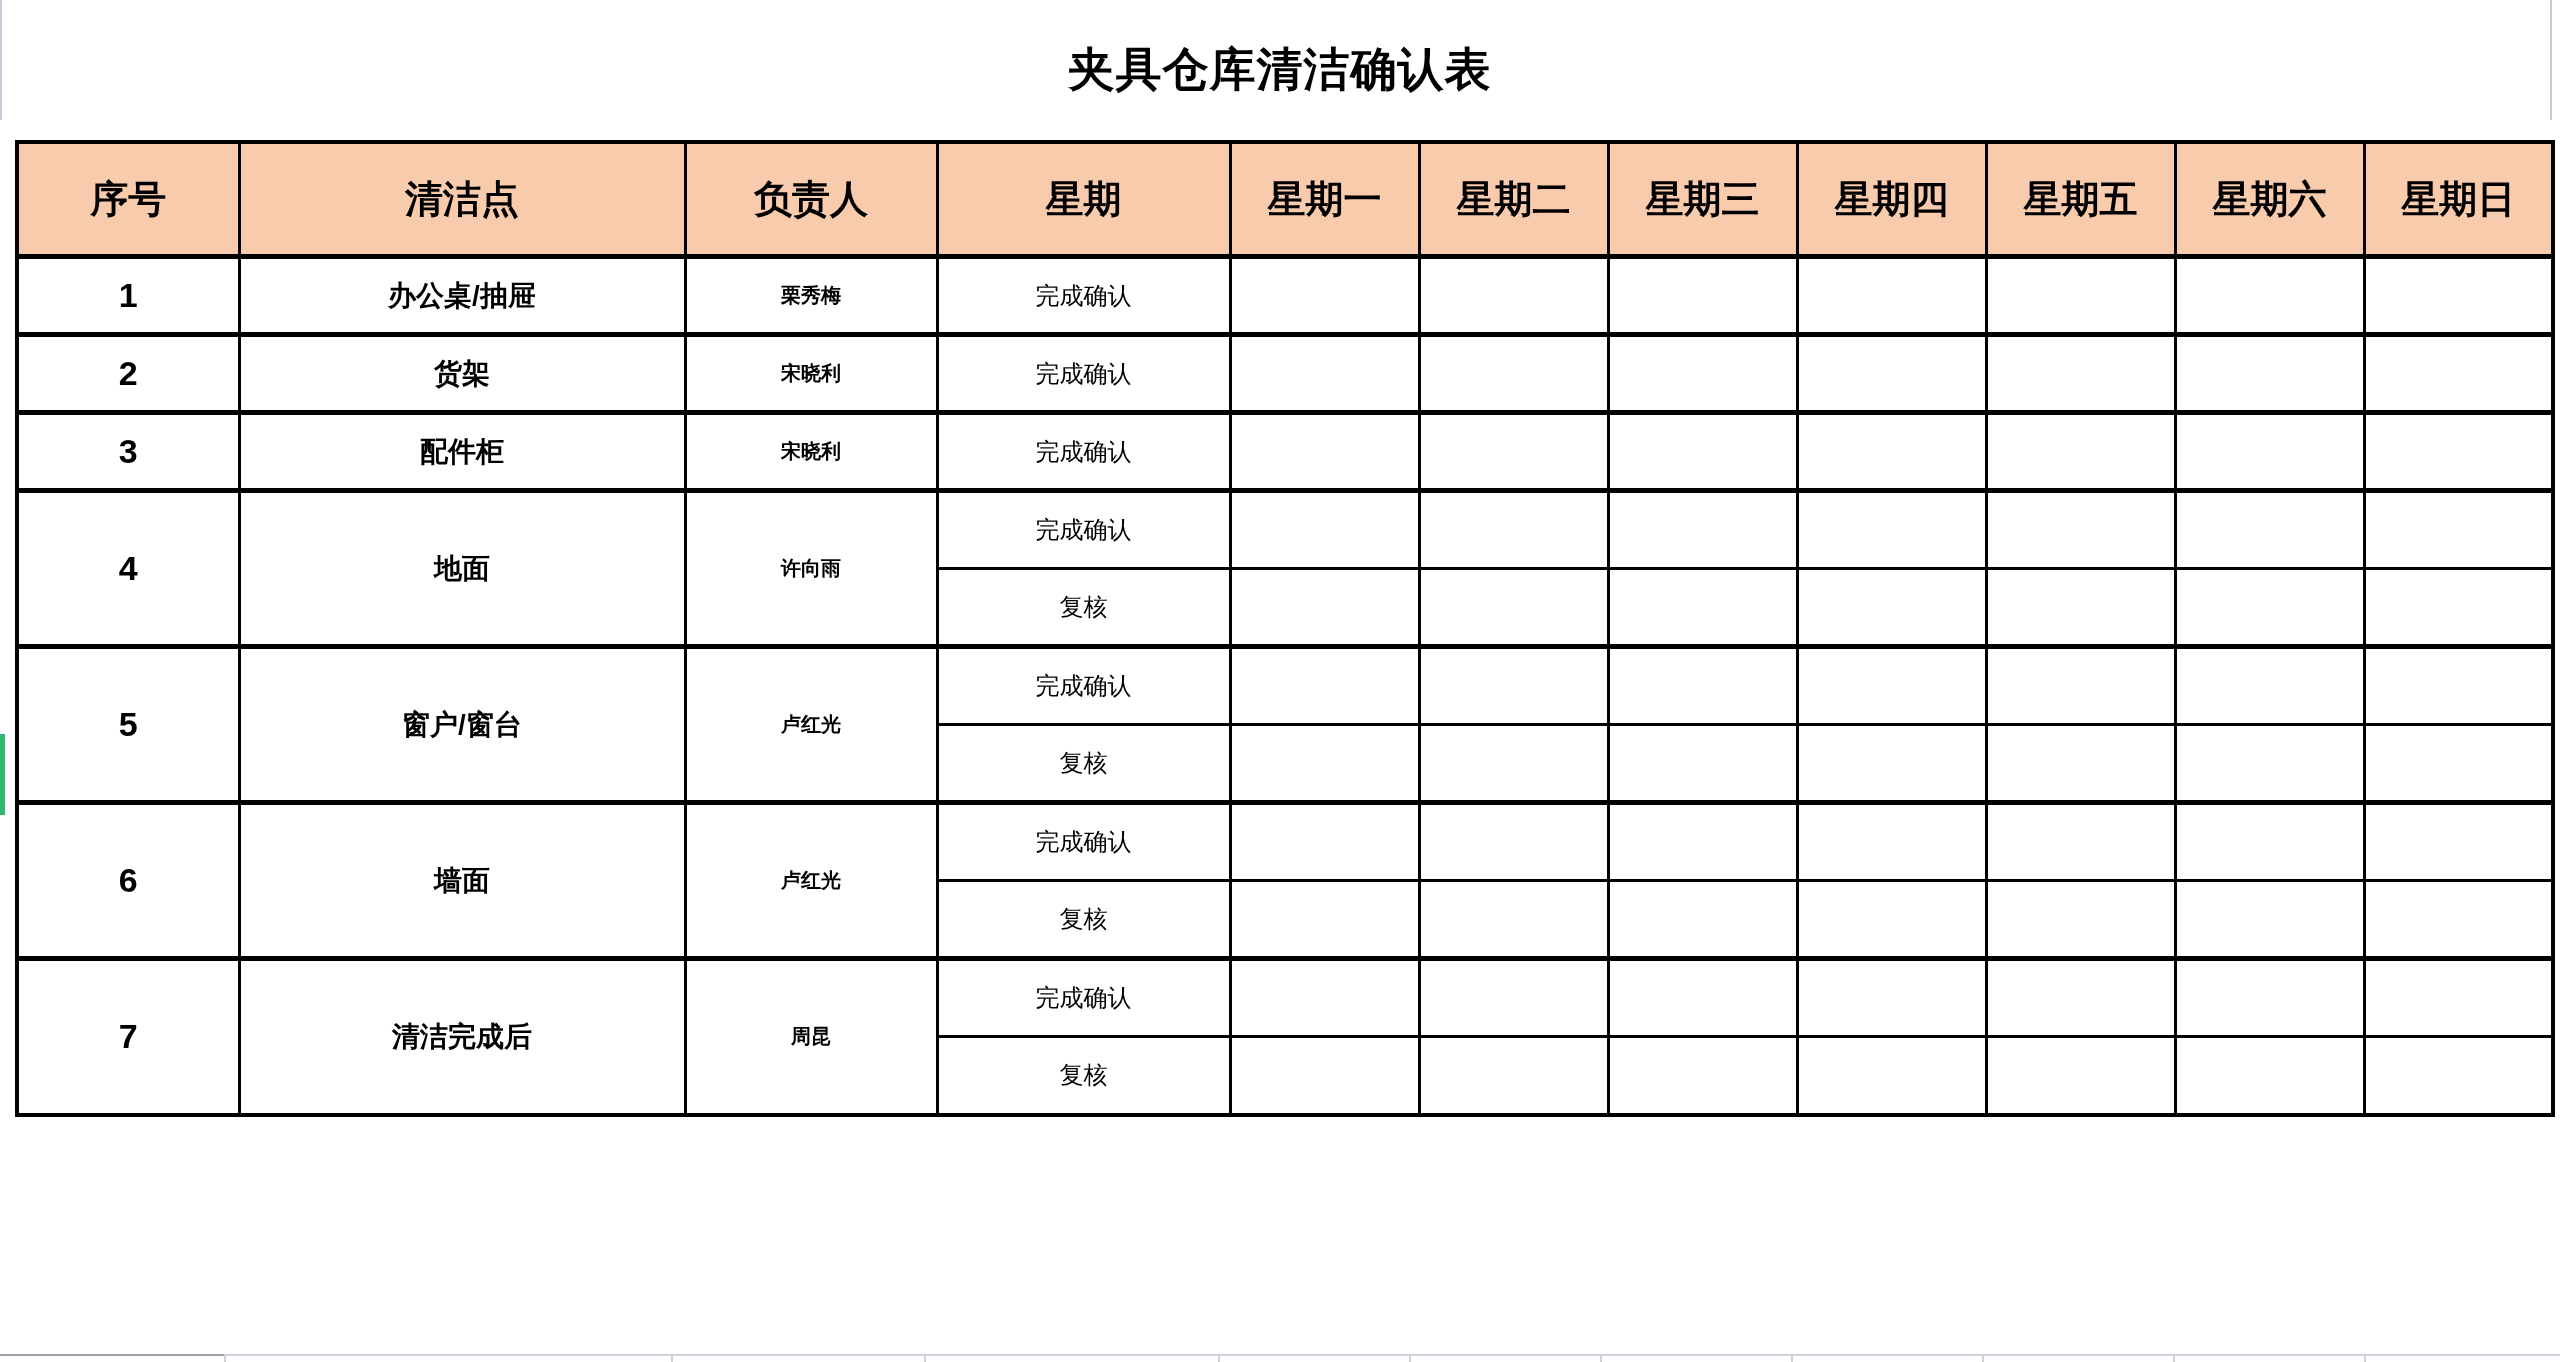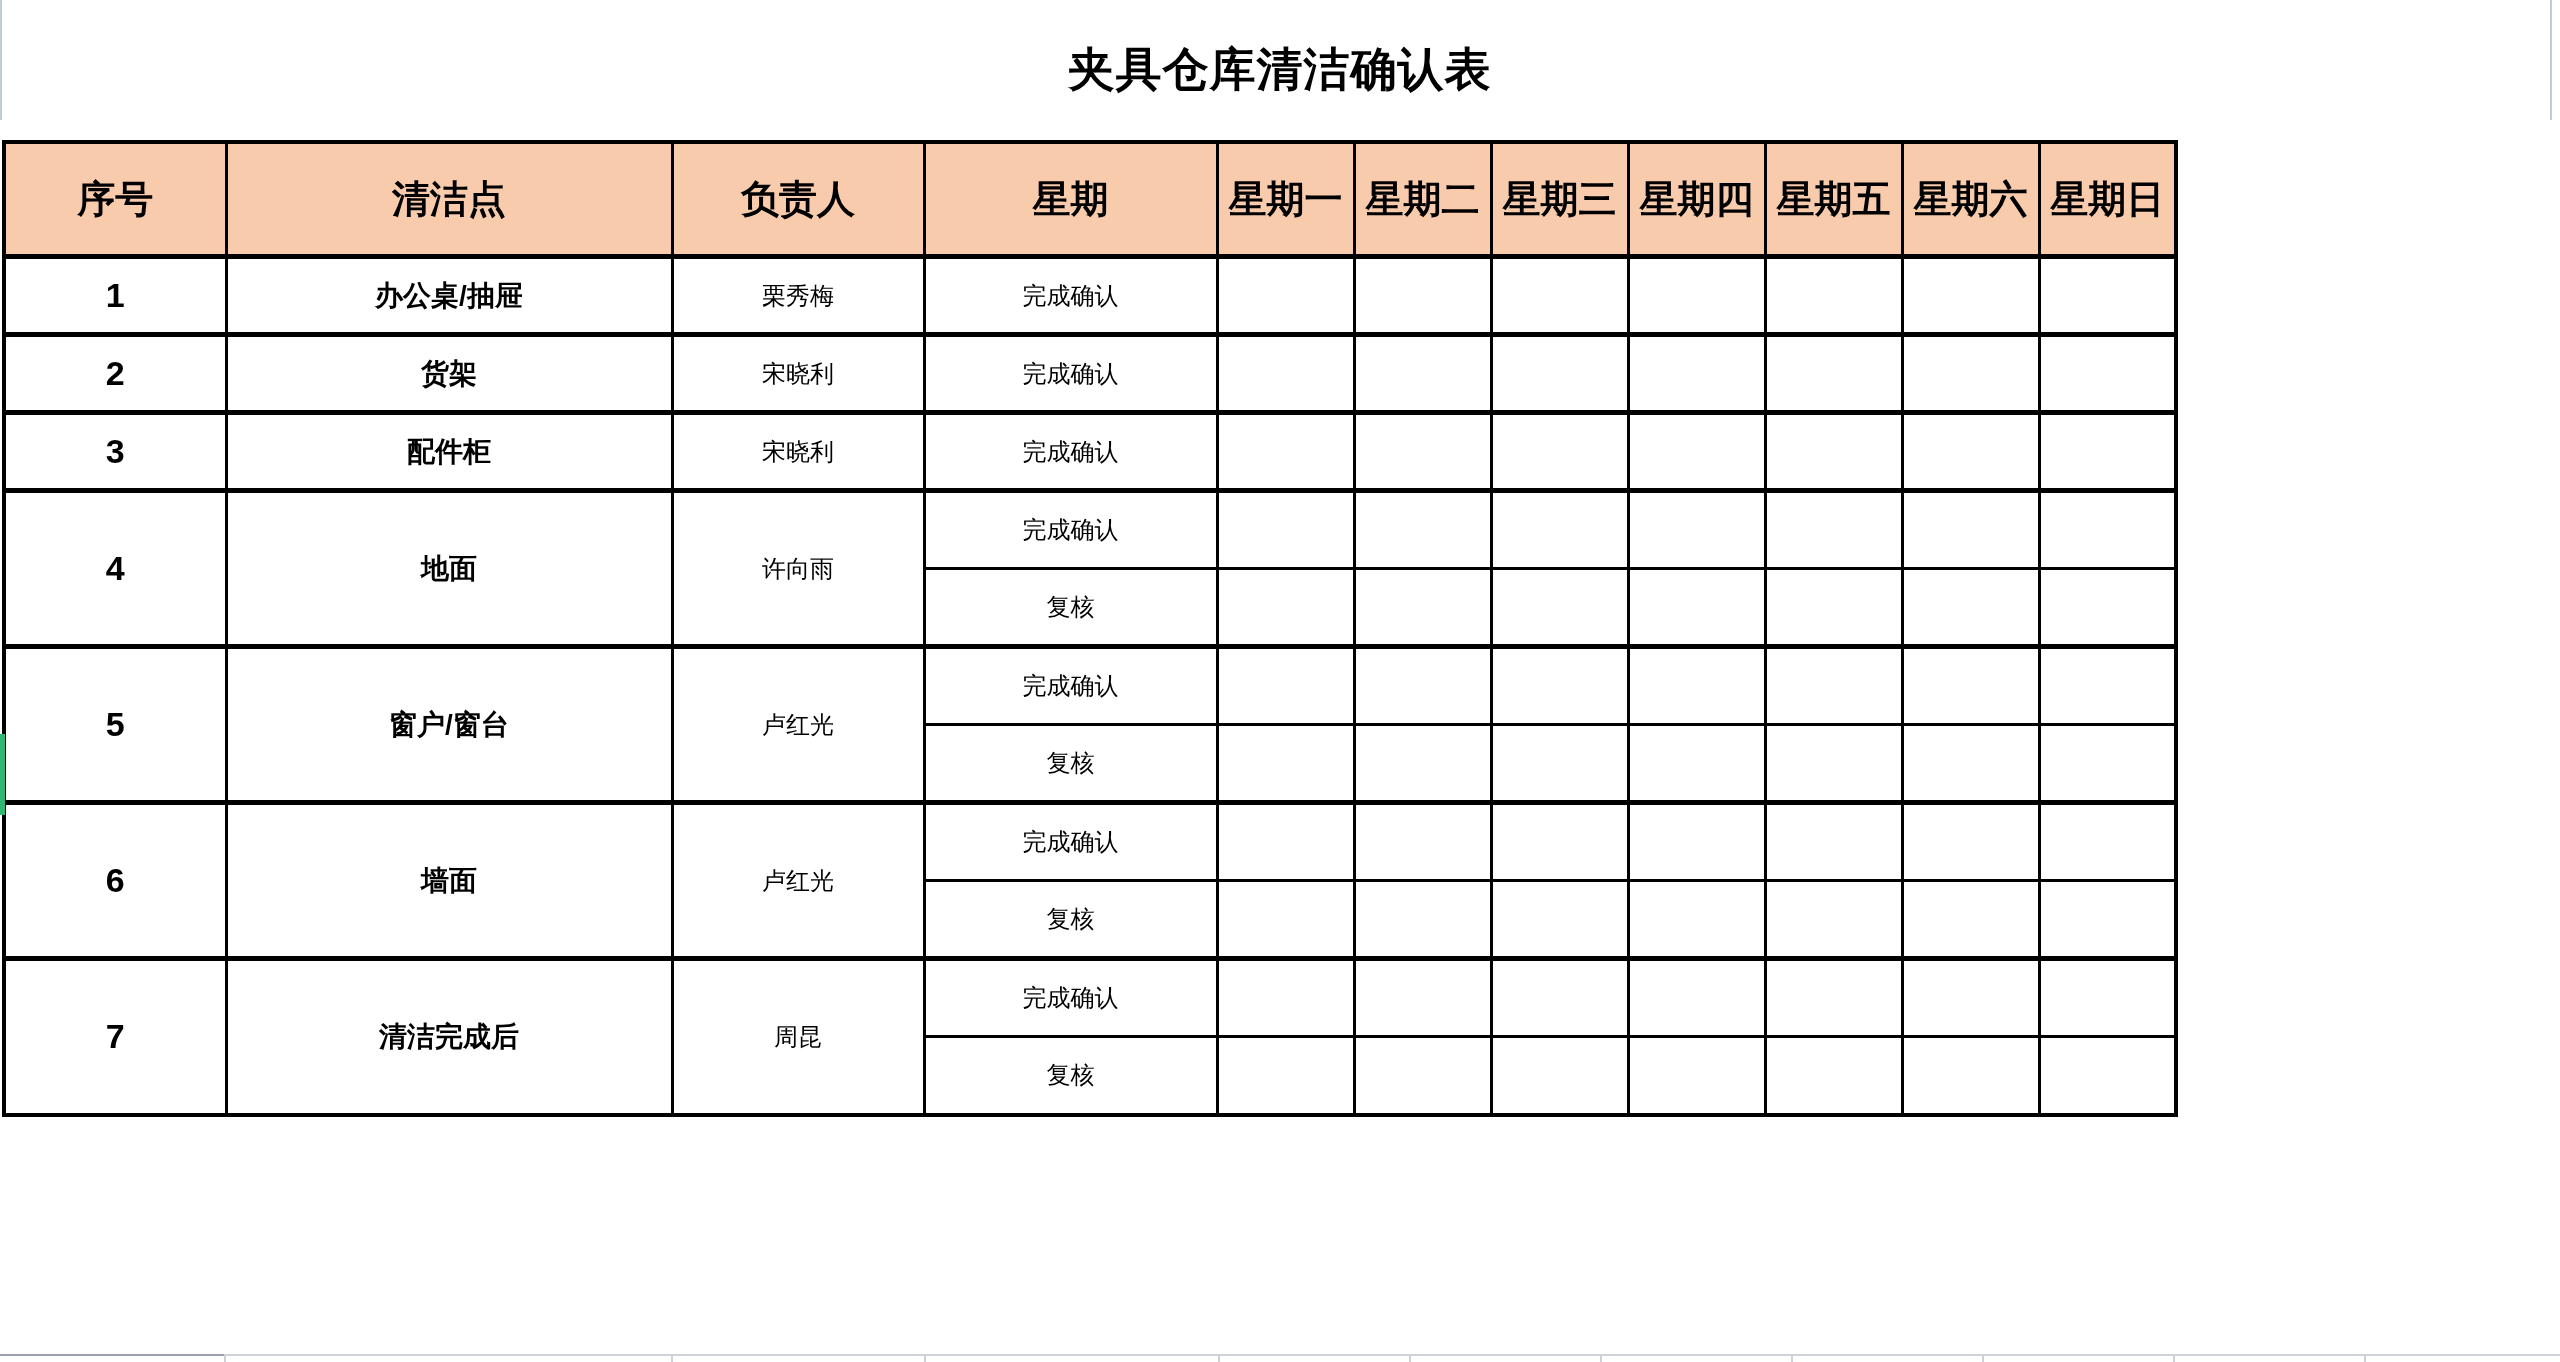--- a/index.html
+++ b/index.html
@@ -13,43 +13,43 @@
   }
   .title-row {
     height:140px;
     display:flex; align-items:center; justify-content:center;
     font-size:46px; font-weight:bold;
     letter-spacing:1px;
   }
   table.sheet {
     border-collapse:collapse;
     table-layout:fixed;
-    width:2176px;
-    margin-left:2px;
+    width:2540px;
+    margin-left:15px;
   }
   table.sheet th, table.sheet td {
     border:3px solid #000;
     text-align:center;
     vertical-align:middle;
     padding:0;
     overflow:hidden;
   }
   table.sheet { border:4px solid #000; }
   thead th {
     background:#F8CBAD;
     font-size:38px; font-weight:bold;
     height:110px;
     border-top-width:4px;
     border-bottom-width:5px;
   }
   tr.group-start > td { border-top-width:5px; }
   tbody tr { height:78px; }
   td.no    { font-size:34px; font-weight:bold; }
   td.point { font-size:28px; font-weight:bold; }
-  td.owner { font-size:24px; }
+  td.owner { font-size:20px;font-weight:bold; }
   td.stage { font-size:24px; }
   td.day   { background:#ffffff; }
   .notes {
     margin-top:12px;
     padding:0 6px 0 8px;
     font-size:42px;
     font-weight:bold;
     line-height:58px;
   }
   .notes .notes-heading { display:block; }

